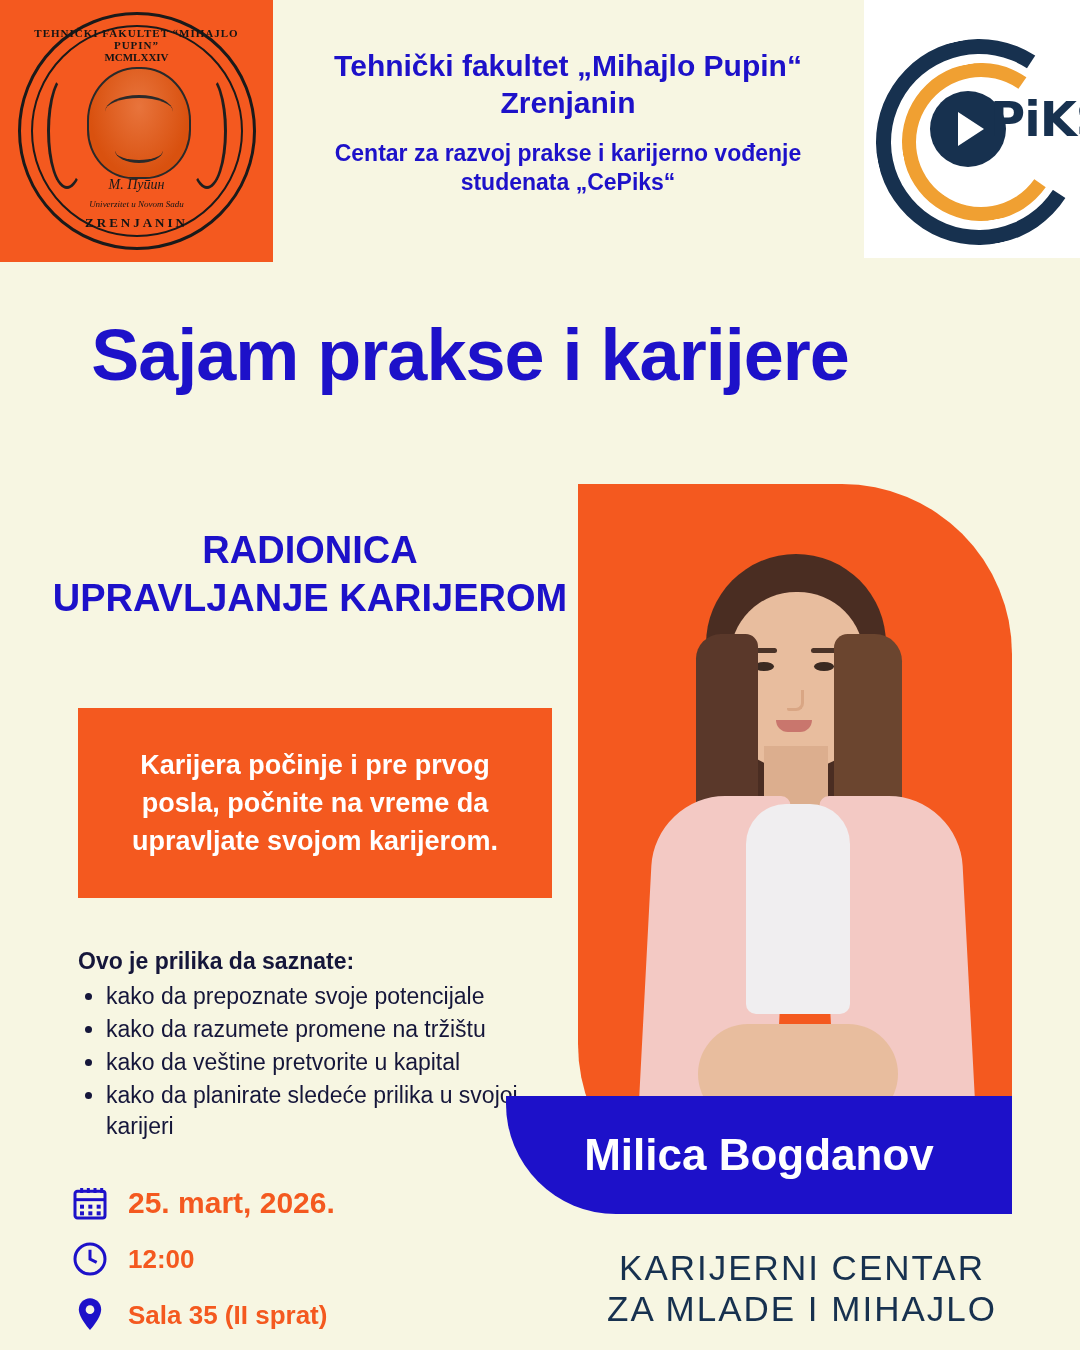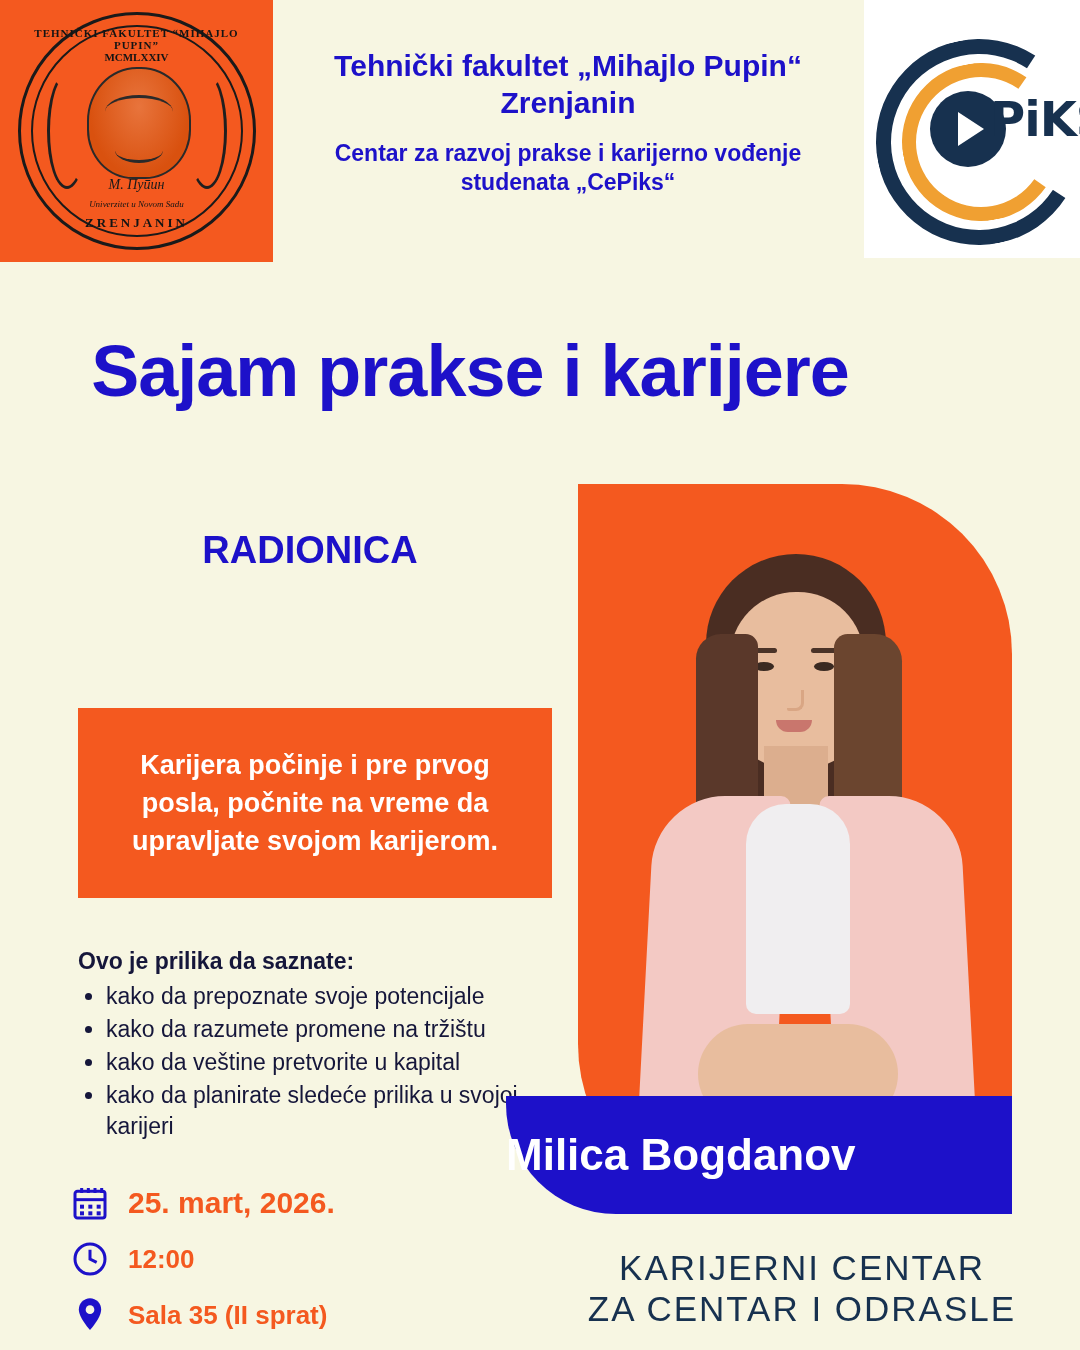--- a/index.html
+++ b/index.html
@@ -204,21 +204,21 @@
     font-size: 48px;
     font-weight: bold;
     color: #17314f;
     letter-spacing: -1px;
     font-family: "DejaVu Sans", sans-serif;
   }
 
   
   .main-title {
     position: absolute;
-    top: 330px;
+    top: 314px;
     left: 0;
     width: 940px;
     text-align: center;
     font-size: 72px;
     font-weight: bold;
     color: #1d11c9;
     letter-spacing: -1px;
   }
 
   
@@ -421,20 +421,21 @@
   .name-banner {
     position: absolute;
     left: 506px;
     top: 1096px;
     width: 506px;
     height: 118px;
     background: #1d11c9;
     border-bottom-left-radius: 110px;
     display: flex;
     align-items: center;
+    justify-content: center;
   }
   .name-banner span {
     color: #ffffff;
     font-size: 44px;
     font-weight: bold;
   }
 
   
   .footer-brand {
     position: absolute;
@@ -484,20 +485,21 @@
       </div>
       <div class="word">PiKS</div>
     </div>
   </div>
 </div>
 
 <div class="main-title">Sajam prakse i karijere</div>
 
 <div class="workshop-label">
   <div>RADIONICA</div>
+  <div>UPRAVLJANJE KARIJEROM</div>
 </div>
 
 <div class="quote-box">
   <p>Karijera počinje i pre prvog posla,  počnite na vreme da upravljate svojom karijerom.</p>
 </div>
 
 <div class="opportunity">
   <h3>Ovo je prilika da saznate:</h3>
   <ul>
     <li>kako da prepoznate svoje potencijale</li>
@@ -571,14 +573,14 @@
     <div class="p-arms"></div>
   </div>
 </div>
 
 <div class="name-banner">
   <span>Milica Bogdanov</span>
 </div>
 
 <div class="footer-brand">
   <div>KARIJERNI CENTAR</div>
-  <div>ZA CENTAR I ODRASLE</div>
+  <div>ZA MLADE I MIHAJLO</div>
 </div>
 
 </body></html>

